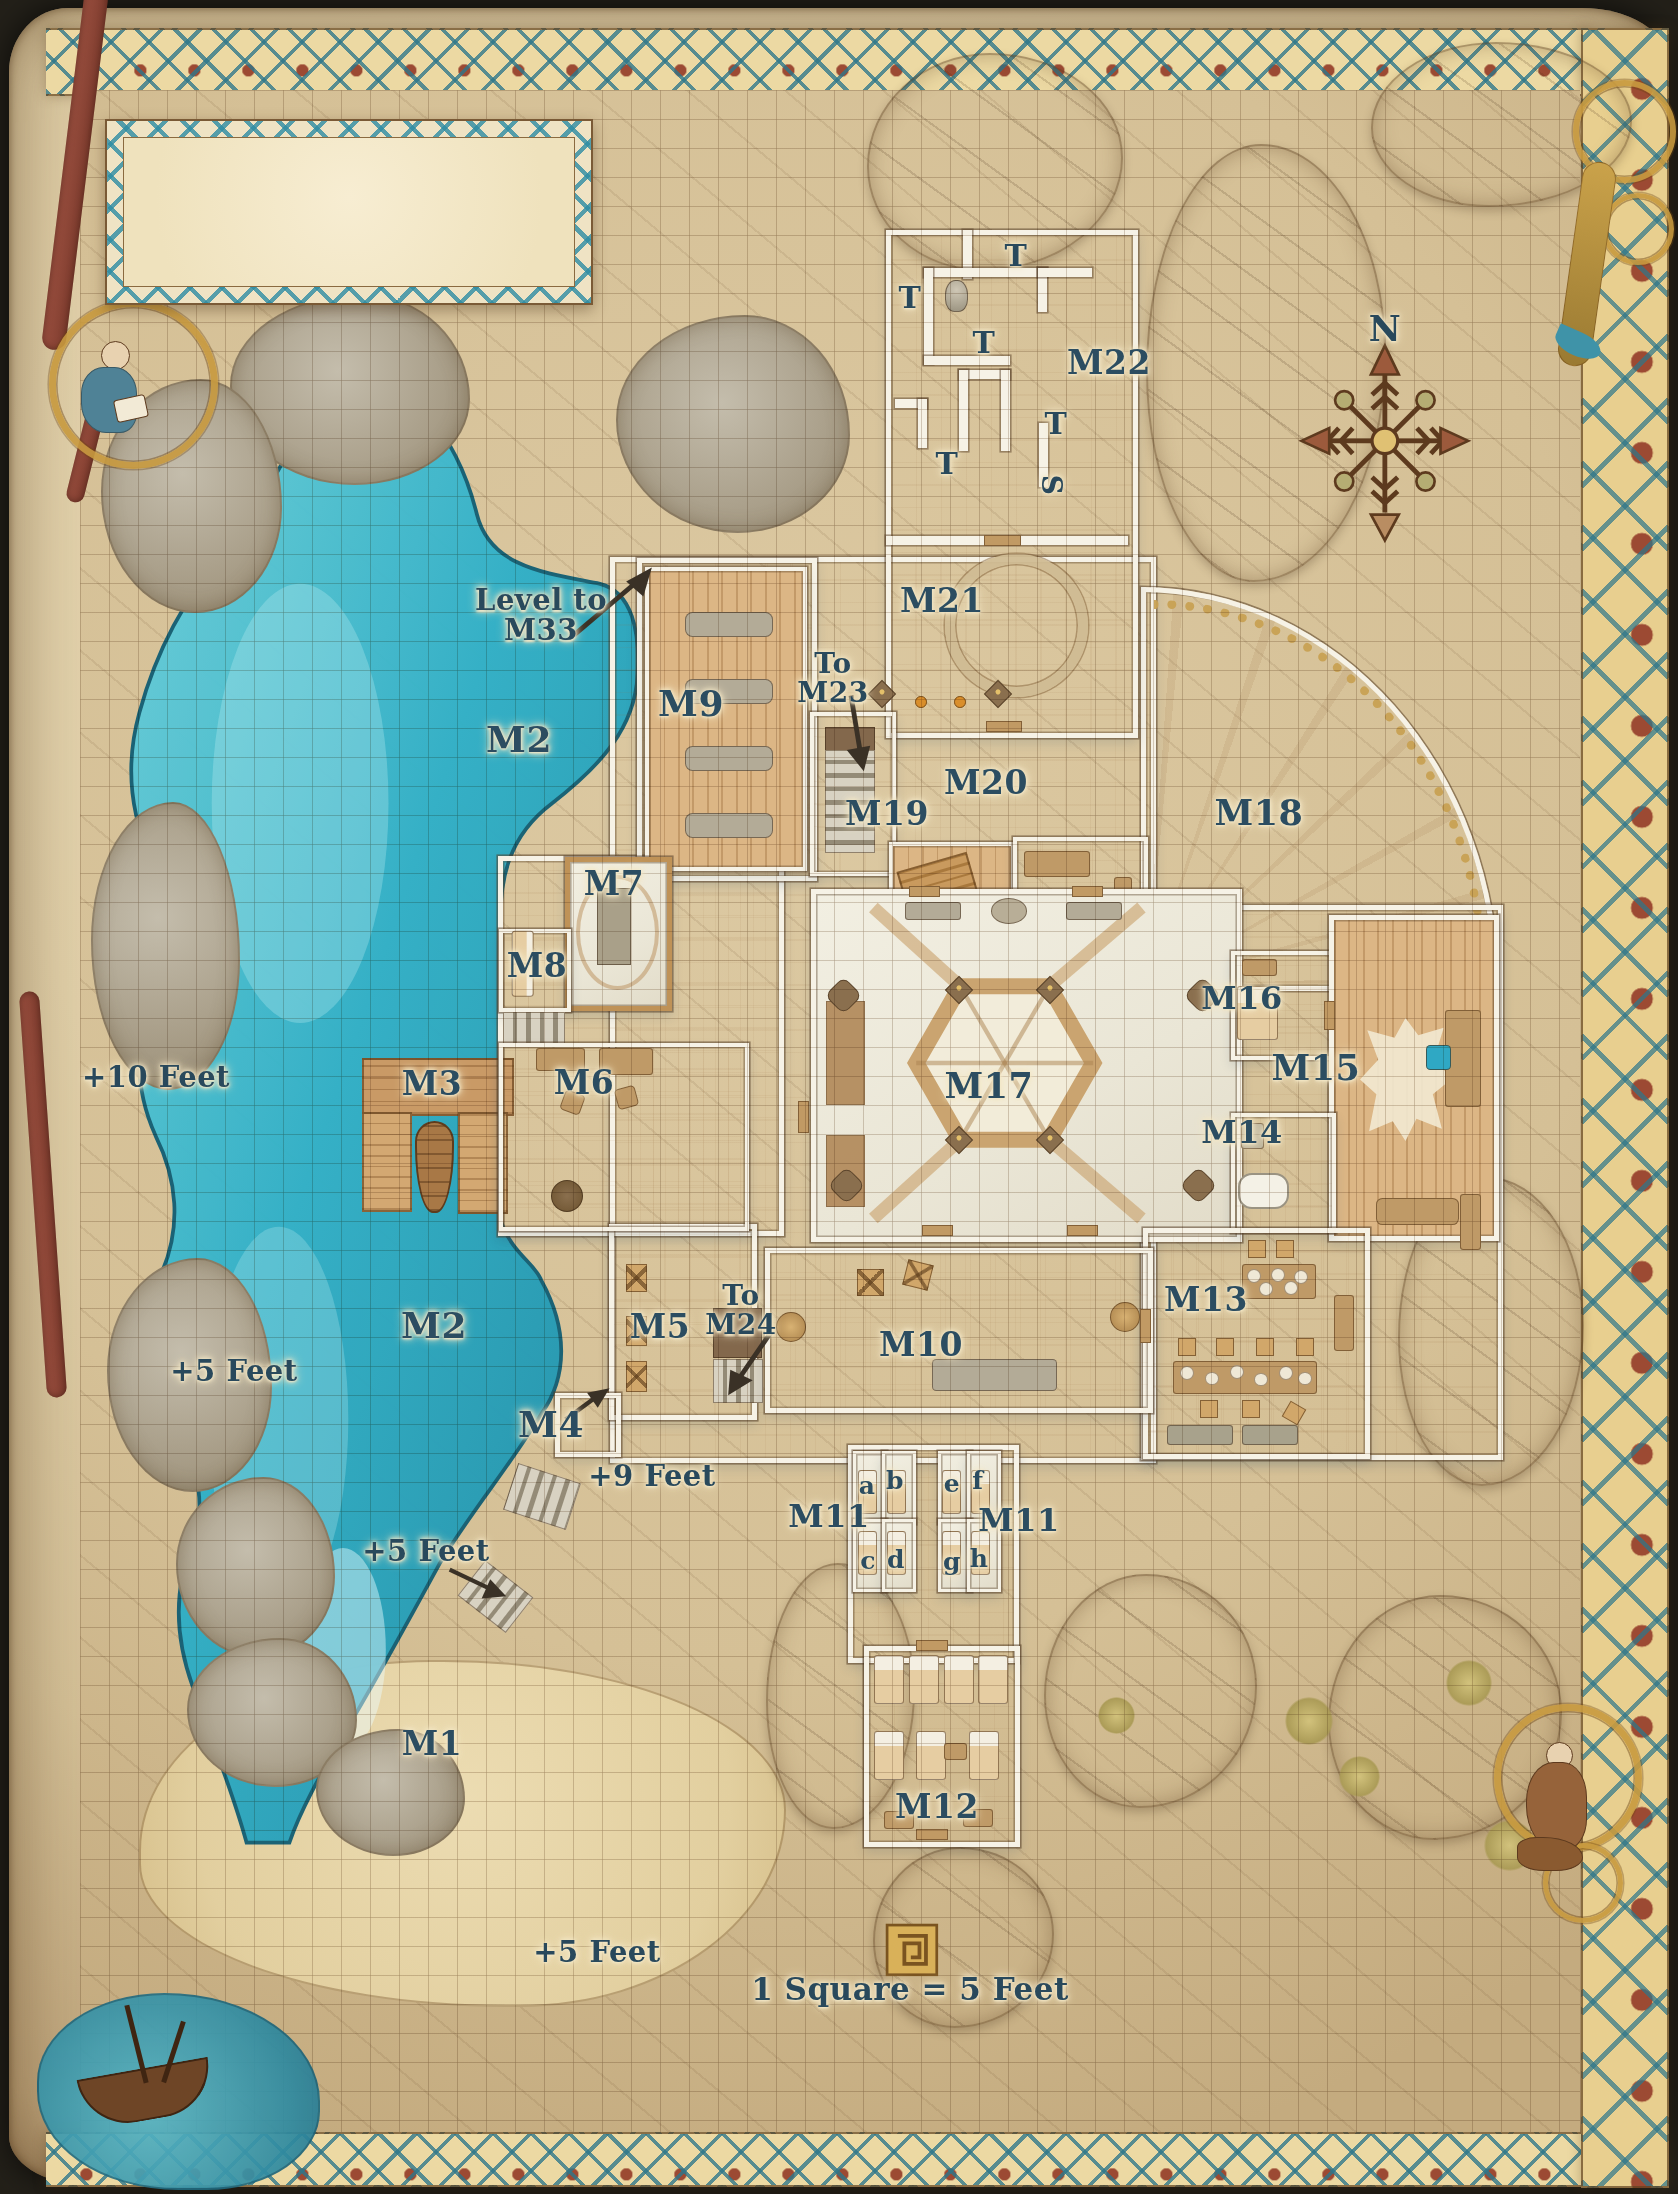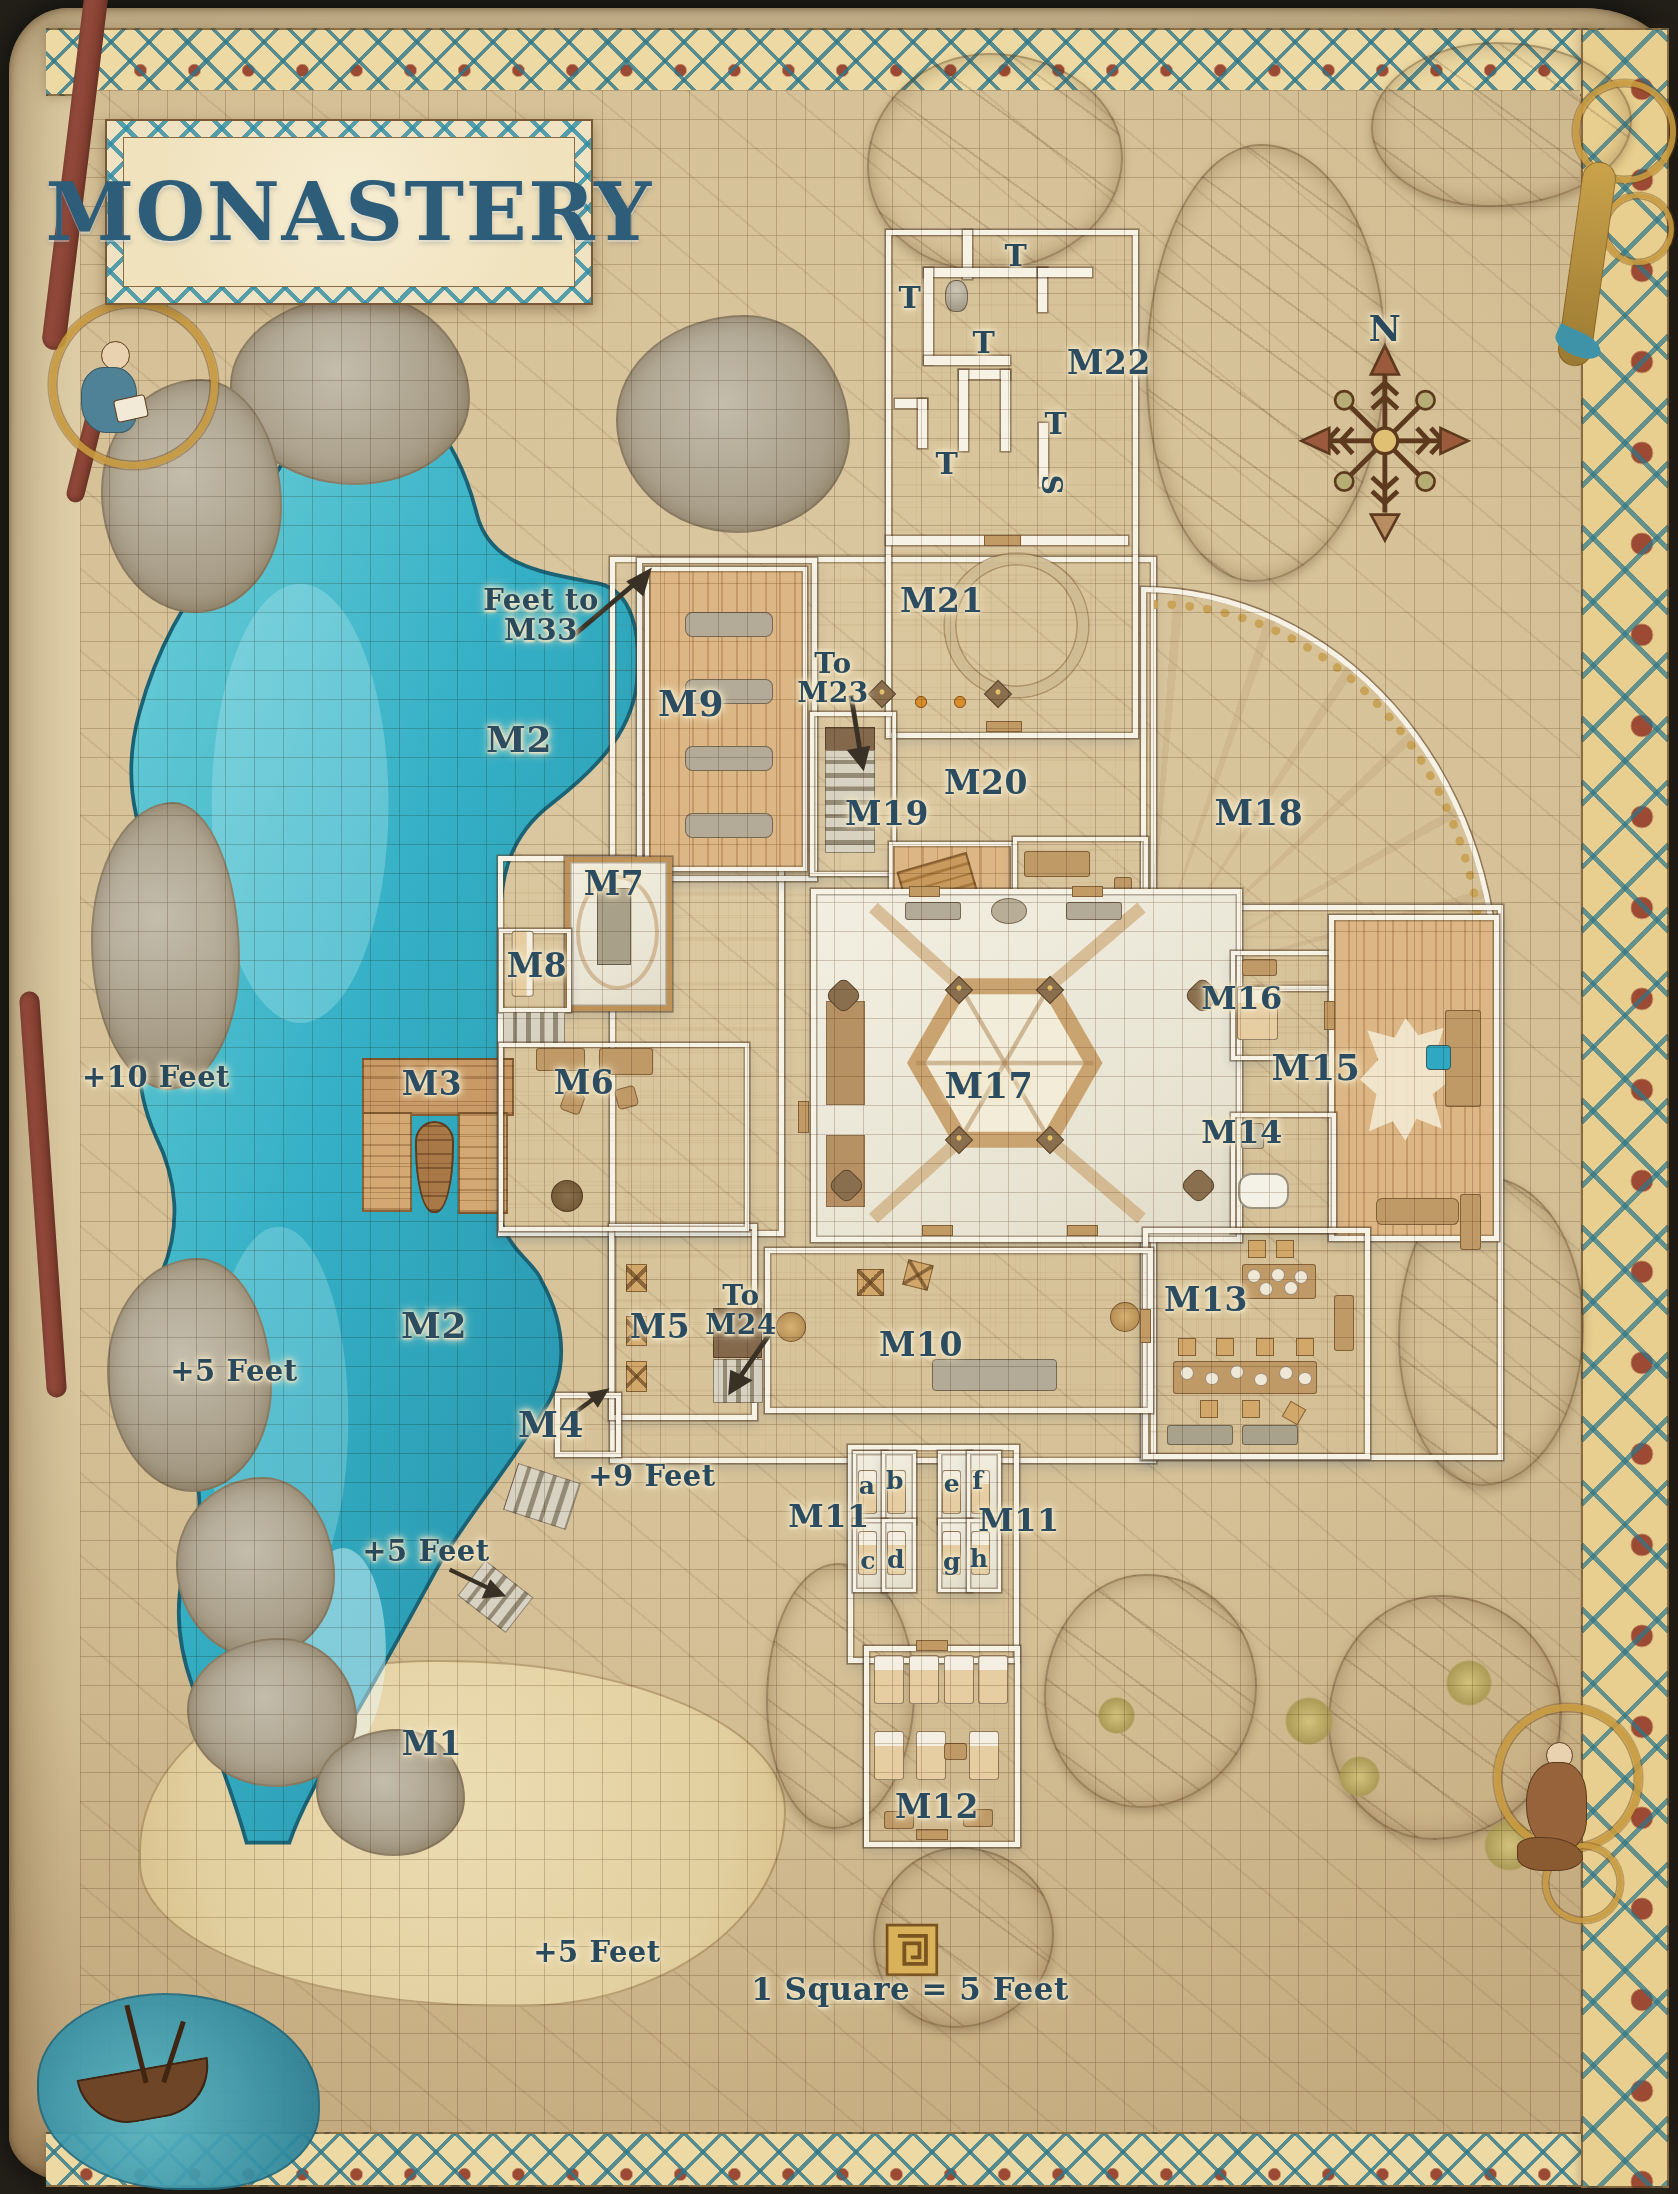--- a/index.html
+++ b/index.html
@@ -433,21 +433,21 @@
         <span class="mlbl " style="left: 1126px; top: 1210px; font-size: 33px;">M13</span>
         <span class="mlbl " style="left: 1162px; top: 1042px; font-size: 32px;">M14</span>
         <span class="mlbl " style="left: 1236px; top: 978px; font-size: 35px; text-align: right;">M15</span>
         <span class="mlbl " style="left: 1162px; top: 908px; font-size: 32px;">M16</span>
         <span class="mlbl " style="left: 909px; top: 996px; font-size: 35px;">M17</span>
         <span class="mlbl " style="left: 1179px; top: 723px; font-size: 35px;">M18</span>
         <span class="mlbl " style="left: 807px; top: 724px; font-size: 33px;">M19</span>
         <span class="mlbl " style="left: 906px; top: 693px; font-size: 33px;">M20</span>
         <span class="mlbl " style="left: 862px; top: 511px; font-size: 33px;">M21</span>
         <span class="mlbl " style="left: 1029px; top: 273px; font-size: 33px;">M22</span>
-        <span class="mlbl mark" style="left: 461px; top: 526px; font-size: 29px;">Feet to
+        <span class="mlbl mark" style="left: 461px; top: 526px; font-size: 29px;">Level to
 M33</span>
         <span class="mlbl mark" style="left: 753px; top: 589px; font-size: 28px;">To
 M23</span>
         <span class="mlbl mark" style="left: 661px; top: 1221px; font-size: 28px;">To
 M24</span>
         <span class="mlbl mark" style="left: 76px; top: 988px; font-size: 29px;">+10 Feet</span>
         <span class="mlbl mark" style="left: 154px; top: 1282px; font-size: 29px;">+5 Feet</span>
         <span class="mlbl mark" style="left: 346px; top: 1462px; font-size: 29px;">+5 Feet</span>
         <span class="mlbl mark" style="left: 572px; top: 1387px; font-size: 29px;">+9 Feet</span>
         <span class="mlbl mark" style="left: 517px; top: 1863px; font-size: 29px;">+5 Feet</span>
@@ -490,17 +490,16 @@
   <div style="position:absolute;left:1526px;top:1762px;width:59px;height:86px;background:#96633a;border:1.6px solid #5d3a1e;border-radius:45% 40% 35% 50%;"></div>
   <div style="position:absolute;left:1517px;top:1837px;width:64px;height:32px;background:#8a5a30;border:1.6px solid #5d3a1e;border-radius:30% 60% 40% 40%;"></div>
 
   <div style="position:absolute;left:37px;top:1993px;width:279px;height:193px;background:radial-gradient(circle at 40% 60%,#57b6c6,#2f8aa0 70%,#22708a);border-radius:45% 55% 40% 50%;opacity:.92;border:2.1px solid rgba(20,80,100,.6);"></div>
   <div style="position:absolute;left:80px;top:2068px;width:129px;height:48px;background:#6e4526;border:2.1px solid #3f2512;border-radius:0 0 64px 64px;transform:rotate(-10deg);"></div>
   <div style="position:absolute;left:134px;top:2004px;width:5.4px;height:80px;background:#3f2512;transform:rotate(-14deg);"></div>
   <div style="position:absolute;left:171px;top:2020px;width:5.4px;height:64px;background:#3f2512;transform:rotate(18deg);"></div>
 
   <div class="title-outer">
     <div class="title-inner">
-      <div class="t1" style="text-transform:uppercase;">Monastery</div>
     </div>
   </div>
 </div>
 
 
 </body></html>

